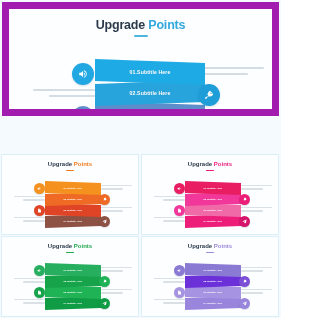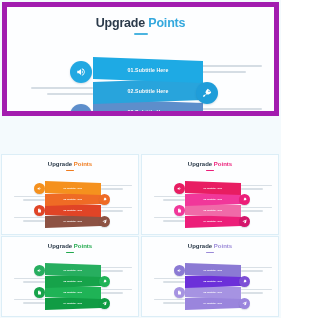--- a/index.html
+++ b/index.html
@@ -7,21 +7,21 @@
     width:281px;height:318px;overflow:hidden;
     background:#ffffff;
     font-family:"Liberation Sans", sans-serif;
     -webkit-font-smoothing:antialiased;
   }
   .deck{position:relative;width:281px;height:318px;background:#f4fafd;}
 
   
   .hero{
     position:absolute;left:2px;top:2px;width:277px;height:114px;
-    background:#fdfeff;border:5px solid #a21caf;box-sizing:border-box;
+    background:#fdfeff;border:7px solid #a21caf;box-sizing:border-box;
     overflow:hidden;
   }
   .hero-title{
     position:absolute;left:0;top:9px;width:100%;text-align:center;
     font-size:12.5px;font-weight:bold;letter-spacing:-0.2px;
     color:#2b3a4a;white-space:nowrap;
   }
   .hero-title .accent{color:#34a8dd;}
   .title-rule{
     position:absolute;left:50%;top:26px;margin-left:-7px;

